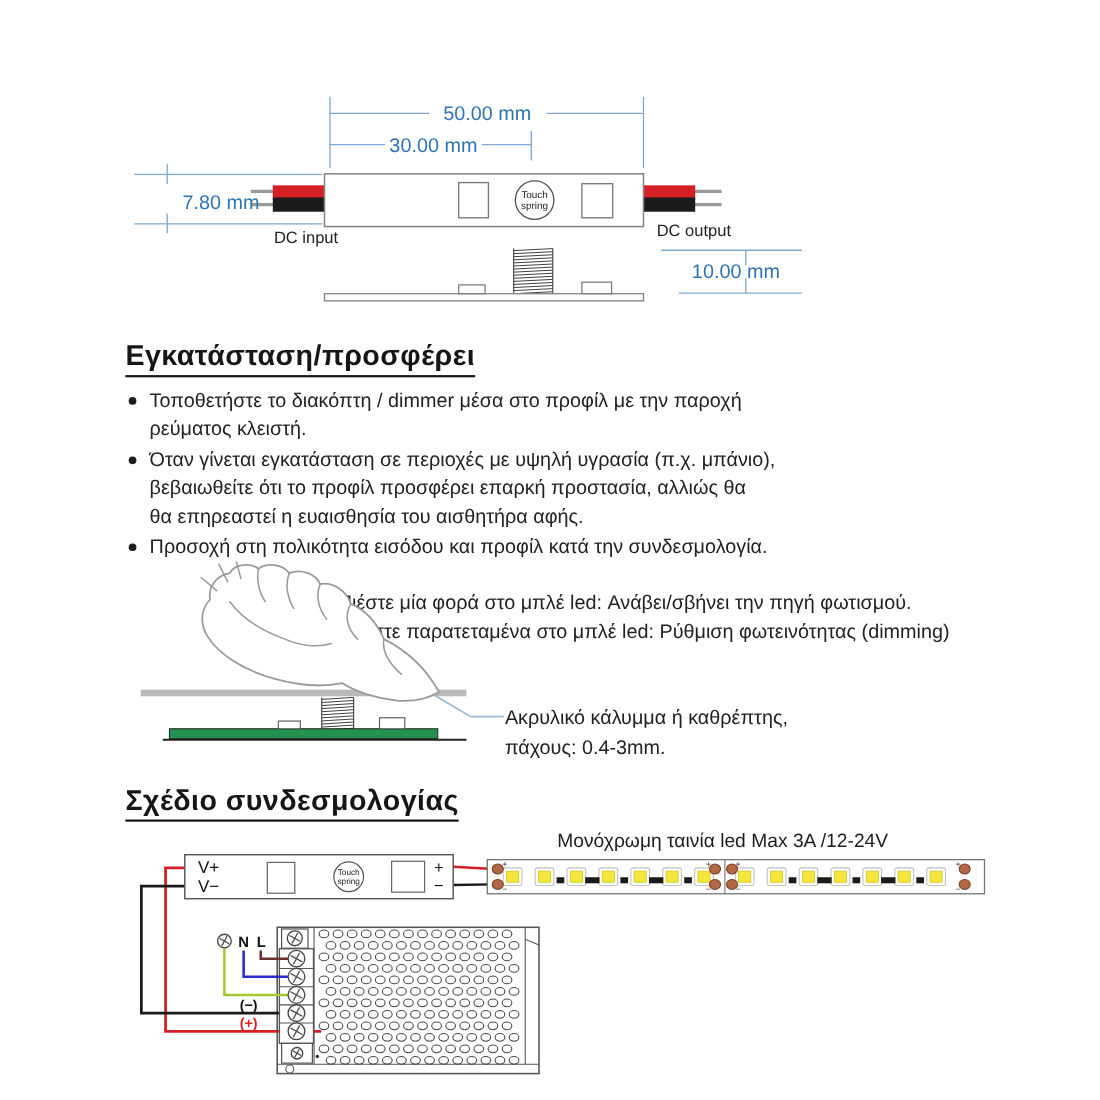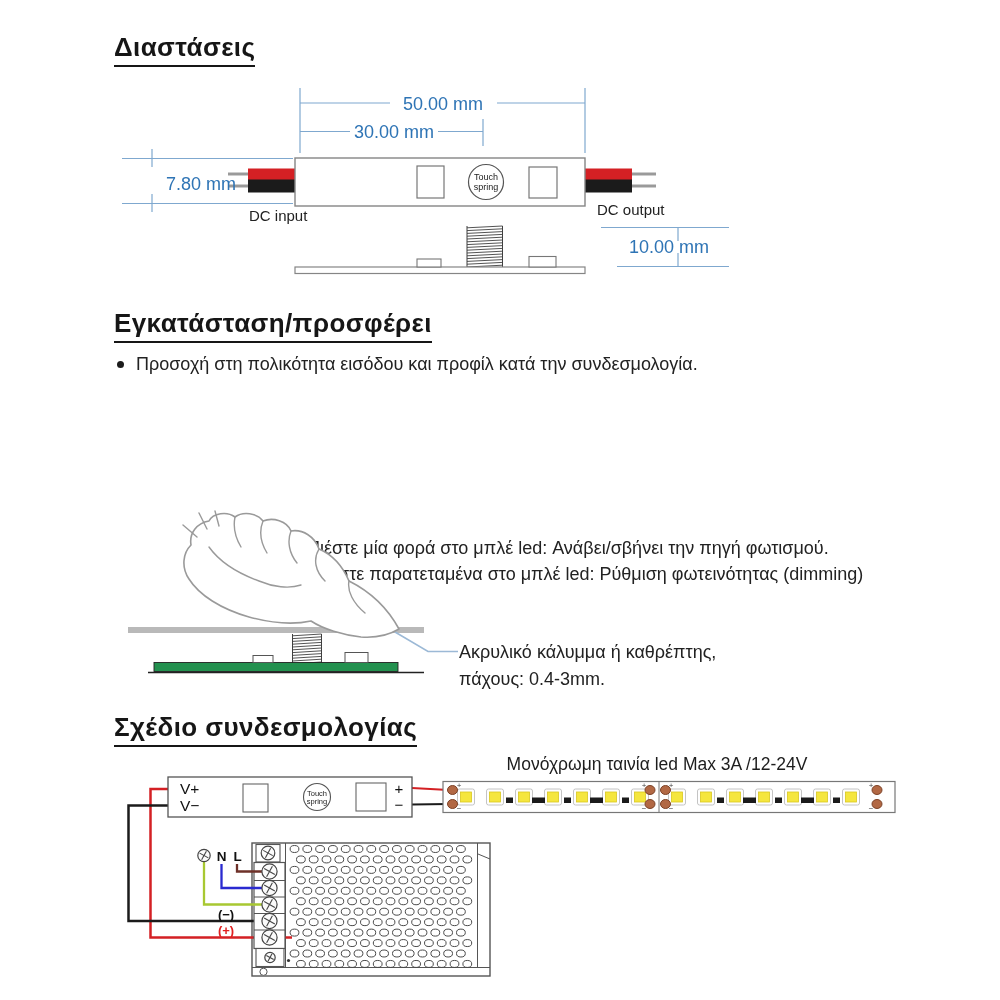--- a/index.html
+++ b/index.html
@@ -19,25 +19,35 @@
   #op2 { left:313px; top:564px; }
   #callout { left:459px; top:639px; line-height:27px; white-space:pre-line; }
   #drawing { position:absolute; left:0; top:0; width:1000px; height:1000px; }
   svg text { font-family:"Liberation Sans", sans-serif; }
 </style>
 </head>
 <body>
 
 <div class="page">
 
-  <div class="sec-title" id="title-dim">Διαστάσεις</div>
   <div class="sec-title" id="title-inst">Εγκατάσταση/προσφέρει</div>
   <div class="sec-title" id="title-wiring">Σχέδιο συνδεσμολογίας</div>
 
   <div id="bullets">
+    <div class="bullet">
+      <span class="dot"></span>
+      <span class="btext">Τοποθετήστε το διακόπτη / dimmer μέσα στο προφίλ με την παροχή
+ρεύματος κλειστή.</span>
+    </div>
+    <div class="bullet">
+      <span class="dot"></span>
+      <span class="btext">Όταν γίνεται εγκατάσταση σε περιοχές με υψηλή υγρασία (π.χ. μπάνιο),
+βεβαιωθείτε ότι το προφίλ προσφέρει επαρκή προστασία, αλλιώς θα
+θα επηρεαστεί η ευαισθησία του αισθητήρα αφής.</span>
+    </div>
     <div class="bullet">
       <span class="dot"></span>
       <span class="btext">Προσοχή στη πολικότητα εισόδου και προφίλ κατά την συνδεσμολογία.</span>
     </div>
   </div>
 
   <div class="abs-text" id="op1">Πιέστε μία φορά στο μπλέ led: Ανάβει/σβήνει την πηγή φωτισμού.</div>
   <div class="abs-text" id="op2">Πιέστε παρατεταμένα στο μπλέ led: Ρύθμιση φωτεινότητας (dimming)</div>
   <div class="abs-text" id="callout">Ακρυλικό κάλυμμα ή καθρέπτης,
 πάχους: 0.4-3mm.</div>

